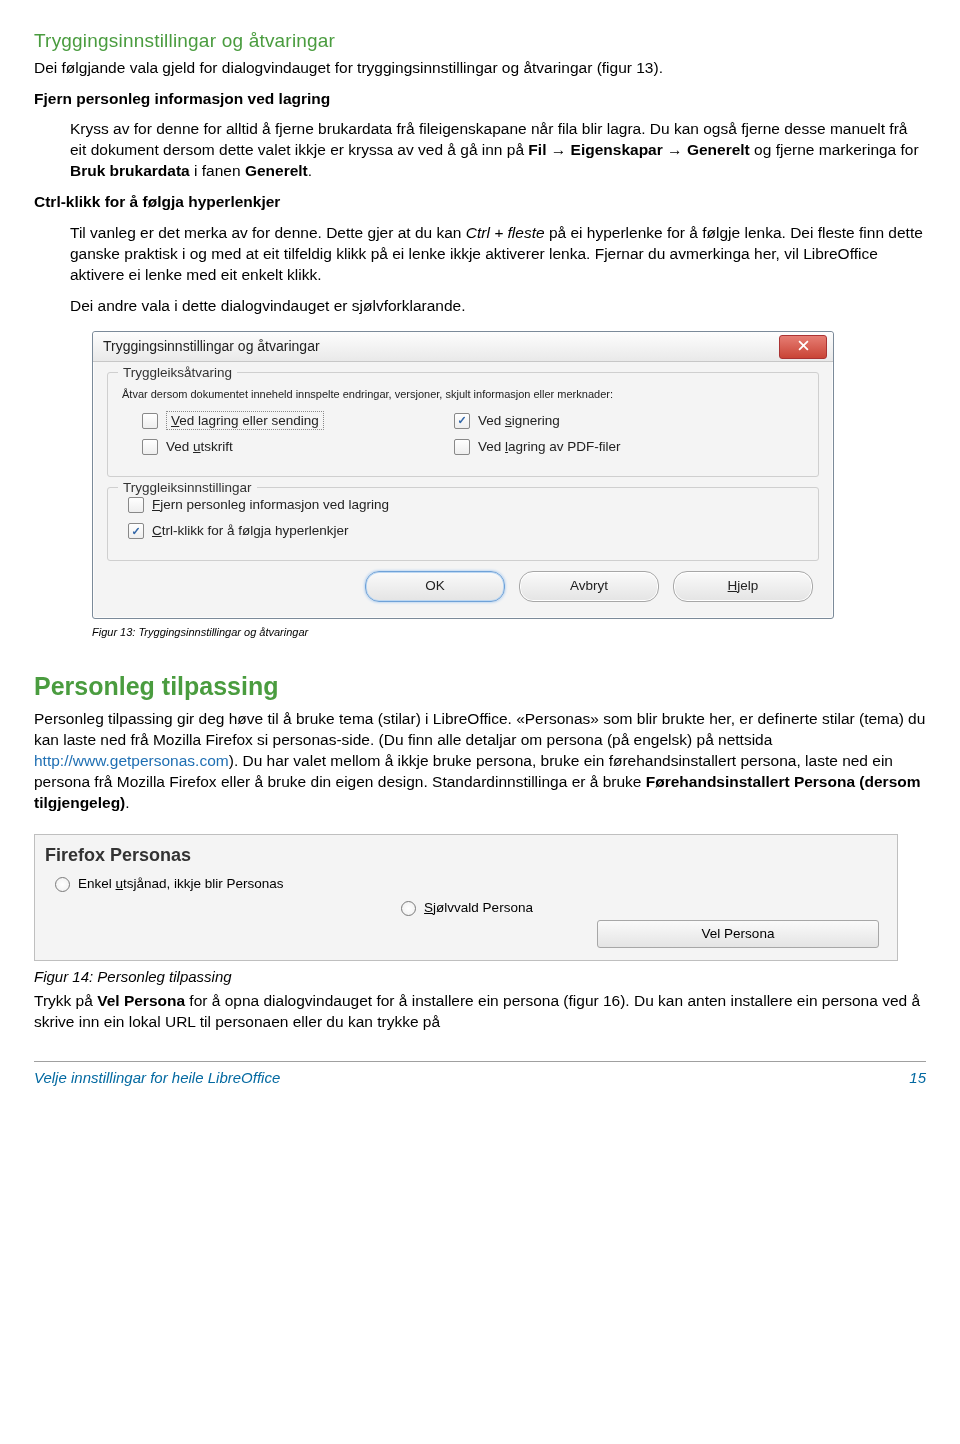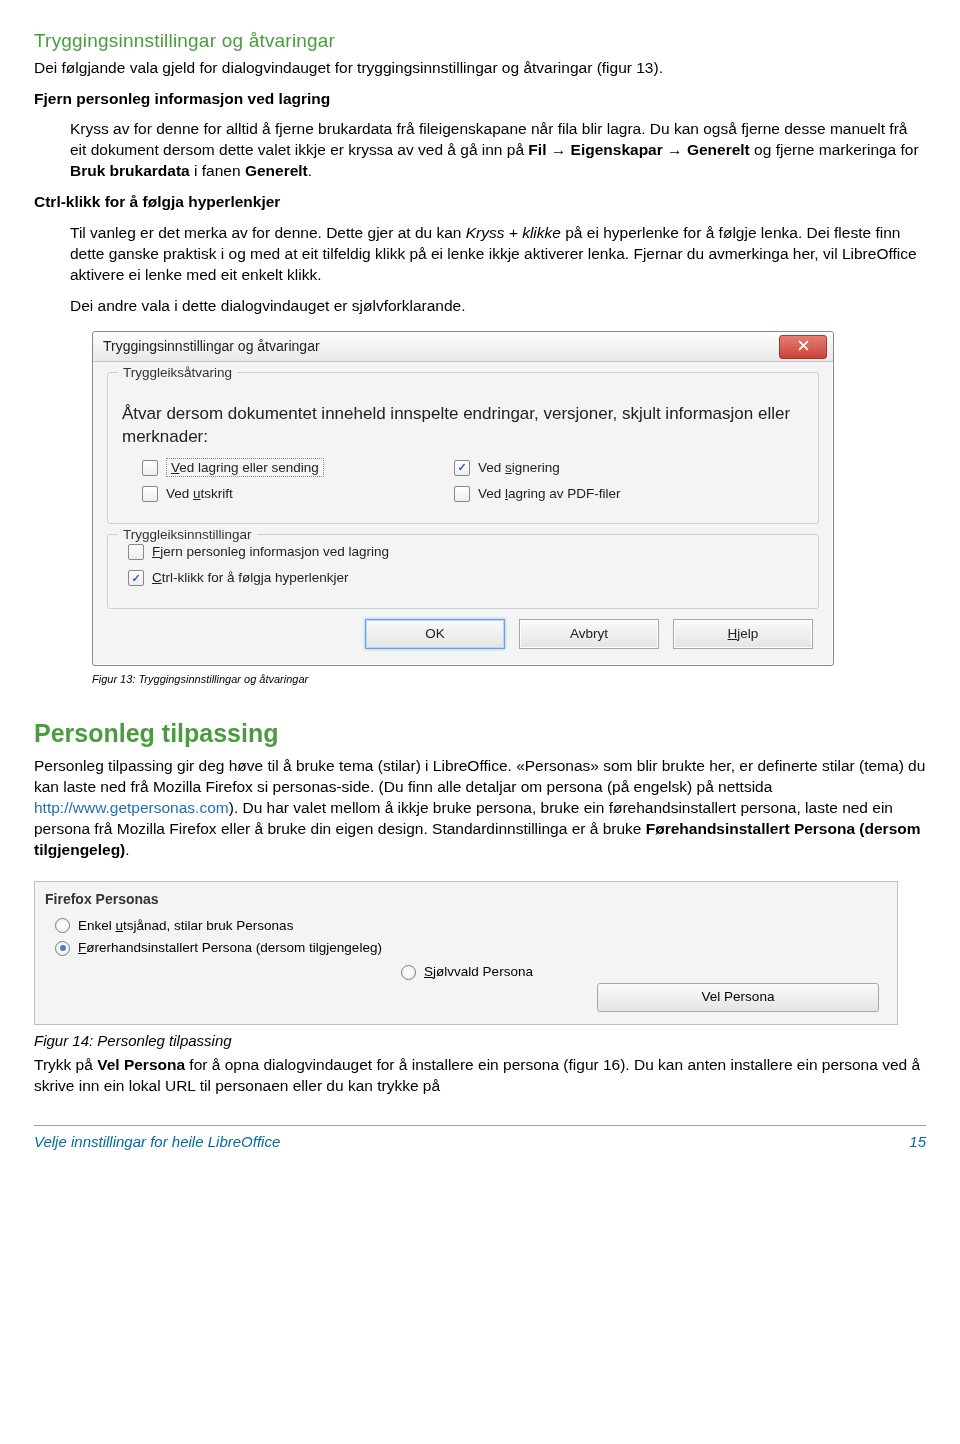--- a/index.html
+++ b/index.html
@@ -93,21 +93,21 @@
     background: #f4f4f4;
   }
   .group-label {
     position: absolute;
     top: -9px; left: 10px;
     background: #f4f4f4;
     padding: 0 5px;
     font-size: 13.5px;
     color: #333;
   }
-  .group-text { font-size: 17px; color: #222; margin: 22px 0 10px 0; }
+  .group-text { font-size: 11px; color: #222; margin: 6px 0 10px 0; }
   .cb-row { display: flex; gap: 32px; margin-bottom: 8px; padding-left: 20px; }
   .cb-row .cb-item { width: 280px; display: flex; align-items: center; gap: 8px; }
   .cb-list .cb-item { display: flex; align-items: center; gap: 8px; margin-bottom: 8px; padding-left: 6px; }
   .chk {
     width: 14px; height: 14px;
     border: 1px solid #888;
     background: linear-gradient(#fff,#eee);
     border-radius: 2px;
     display: inline-flex;
     align-items: center; justify-content: center;
@@ -125,21 +125,21 @@
   .dotted { border: 1px dotted #888; padding: 1px 4px; border-radius: 1px; }
 
   .btn-row {
     display: flex; gap: 14px; justify-content: flex-end;
     padding: 0 6px 2px 0;
   }
   .btn {
     min-width: 110px;
     padding: 5px 14px;
     border: 1px solid #a7a7a7;
-    border-radius: 0;
+    border-radius: 14px;
     background: linear-gradient(#fafafa,#e4e4e4);
     font-size: 13.5px;
     text-align: center;
     box-shadow: 0 0 0 1px #fff inset;
   }
   .btn.primary {
     border: 1px solid #6fa2d8;
     box-shadow: 0 0 0 1px #bcd7f2 inset, 0 0 3px #8fbdf0;
   }
   .btn u { text-decoration: underline; }
@@ -149,21 +149,21 @@
     margin: 20px 0 4px 0;
     width: 842px;
     border: 1px solid #bfbfbf;
     background: #f4f4f4;
     font-family: "Segoe UI", Tahoma, sans-serif;
     font-size: 14px;
     padding: 8px 10px 10px 10px;
   }
   .panel2-title {
     font-weight: 400;
-    font-size: 14px;
+    font-size: 18px;
     color: #333;
     margin-bottom: 6px;
   }
   .radio-row { display: flex; align-items: center; gap: 8px; padding: 2px 0 2px 10px; font-size: 13.5px; }
   .radio {
     width: 13px; height: 13px;
     border: 1px solid #7a7a7a;
     border-radius: 50%;
     background: radial-gradient(#fff,#eee);
     display: inline-flex; align-items: center; justify-content: center;
@@ -193,21 +193,21 @@
 <h3 class="green-sub">Tryggingsinnstillingar og åtvaringar</h3>
 <p>Dei følgjande vala gjeld for dialogvindauget for tryggingsinnstillingar og åtvaringar (figur 13).</p>
 
 <p><strong>Fjern personleg informasjon ved lagring</strong></p>
 <p class="indent">
   <span>Kryss av for denne for alltid å fjerne brukardata frå fileigenskapane når fila blir lagra. Du kan også fjerne desse manuelt frå eit dokument dersom dette valet ikkje er kryssa av ved å gå inn på </span><strong>Fil</strong><span> → </span><strong>Eigenskapar</strong><span> → </span><strong>Generelt</strong><span> og fjerne markeringa for </span><strong>Bruk brukardata</strong><span> i fanen </span><strong>Generelt</strong><span>.</span>
 </p>
 
 <p><strong>Ctrl-klikk for å følgja hyperlenkjer</strong></p>
 <p class="indent">
-  <span>Til vanleg er det merka av for denne. Dette gjer at du kan </span><em>Kryss + klikke</em><span> på ei hyperlenke for å følgje lenka. Dei fleste finn dette ganske praktisk i og med at eit tilfeldig klikk på ei lenke ikkje aktiverer lenka. Fjernar du avmerkinga her, vil LibreOffice aktivere ei lenke med eit enkelt klikk.</span>
+  <span>Til vanleg er det merka av for denne. Dette gjer at du kan </span><em>Ctrl + fleste</em><span> på ei hyperlenke for å følgje lenka. Dei fleste finn dette ganske praktisk i og med at eit tilfeldig klikk på ei lenke ikkje aktiverer lenka. Fjernar du avmerkinga her, vil LibreOffice aktivere ei lenke med eit enkelt klikk.</span>
 </p>
 <p class="indent">Dei andre vala i dette dialogvindauget er sjølvforklarande.</p>
 
 <div class="dlg-wrap">
   <div class="dlg-title">
     <span>Tryggingsinnstillingar og åtvaringar</span>
     <div class="close-btn">
       <span>
         <svg viewBox="0 0 10 10">
             <path d="M1 1 L9 9 M9 1 L1 9" stroke="#fff" stroke-width="1.6"></path>
@@ -266,25 +266,21 @@
 
 <h2 class="green-head">Personleg tilpassing</h2>
 <p>
   <span>Personleg tilpassing gir deg høve til å bruke tema (stilar) i LibreOffice. «Personas» som blir brukte her, er definerte stilar (tema) du kan laste ned frå Mozilla Firefox si personas-side. (Du finn alle detaljar om persona (på engelsk) på nettsida </span><a class="link">http://www.getpersonas.com</a><span>). Du har valet mellom å ikkje bruke persona, bruke ein førehandsinstallert persona, laste ned ein persona frå Mozilla Firefox eller å bruke din eigen design. Standardinnstillinga er å bruke </span><strong>Førehandsinstallert Persona (dersom tilgjengeleg)</strong><span>.</span>
 </p>
 
 <div class="panel2">
   <div class="panel2-title"><strong>Firefox Personas</strong></div>
   <div class="radio-row">
     <span class="radio"></span>
-    <span><span>Enkel </span><u>u</u><span>tsjånad, stilar bruk Personas</span></span>
-  </div>
-  <div class="radio-row">
-    <span class="radio selected"></span>
-    <span><u>F</u><span>ørerhandsinstallert Persona (dersom tilgjengeleg)</span></span>
+    <span><span>Enkel </span><u>u</u><span>tsjånad, ikkje blir Personas</span></span>
   </div>
   <div class="row-flex">
     <div class="radio-row" style="padding-left:0">
       <span class="radio"></span>
       <span><u>S</u><span>jølvvald Persona</span></span>
     </div>
     <div class="vel-btn">Vel Persona</div>
   </div>
 </div>
 <div class="caption2">Figur 14: Personleg tilpassing</div>

